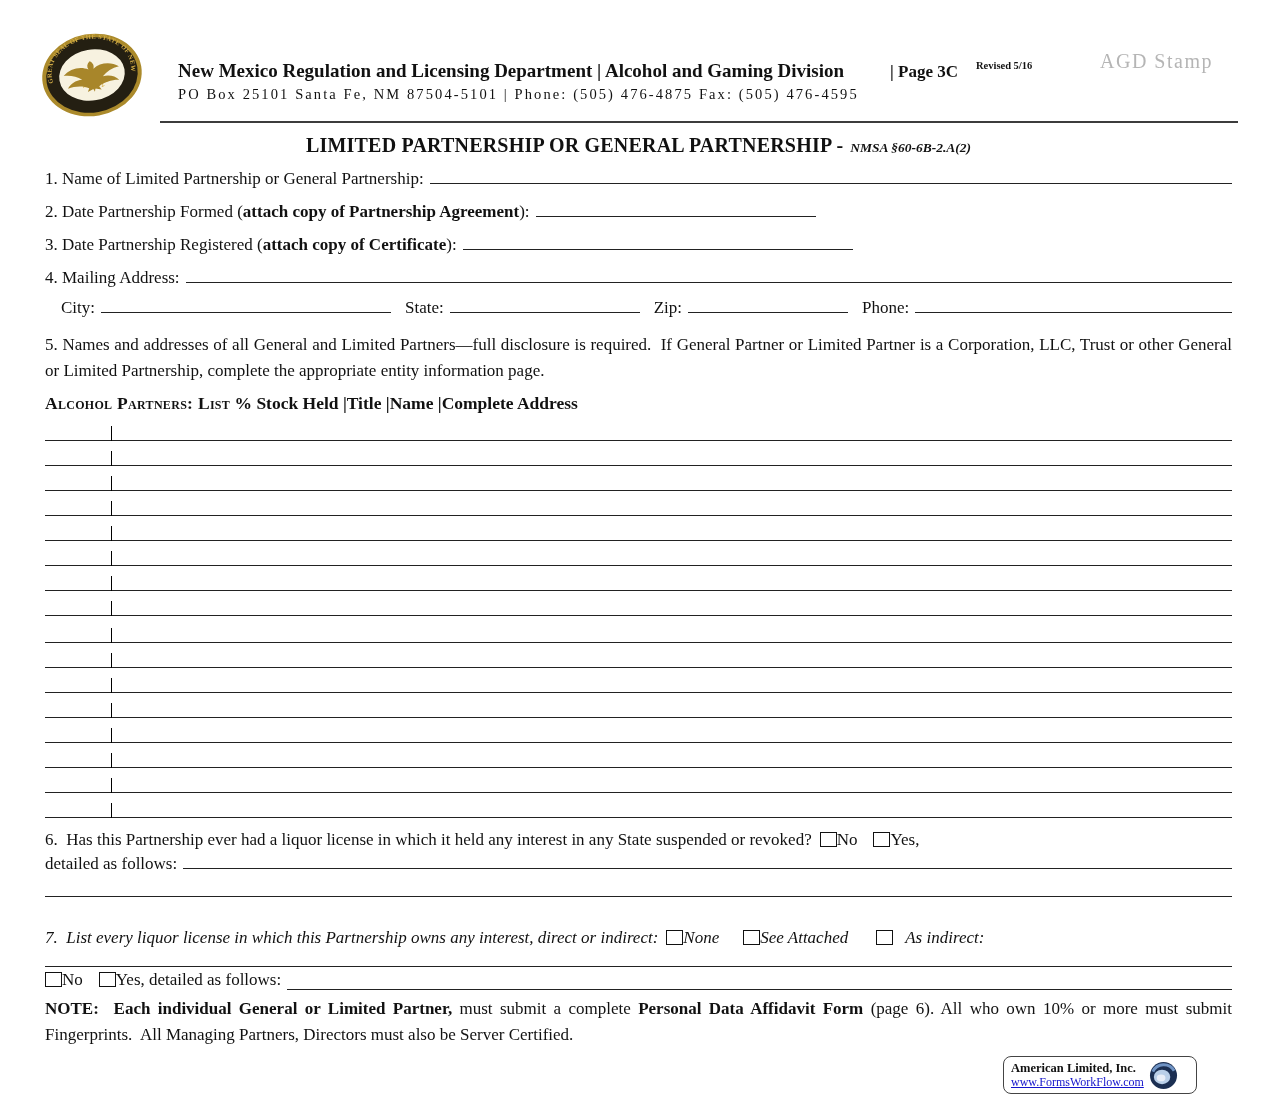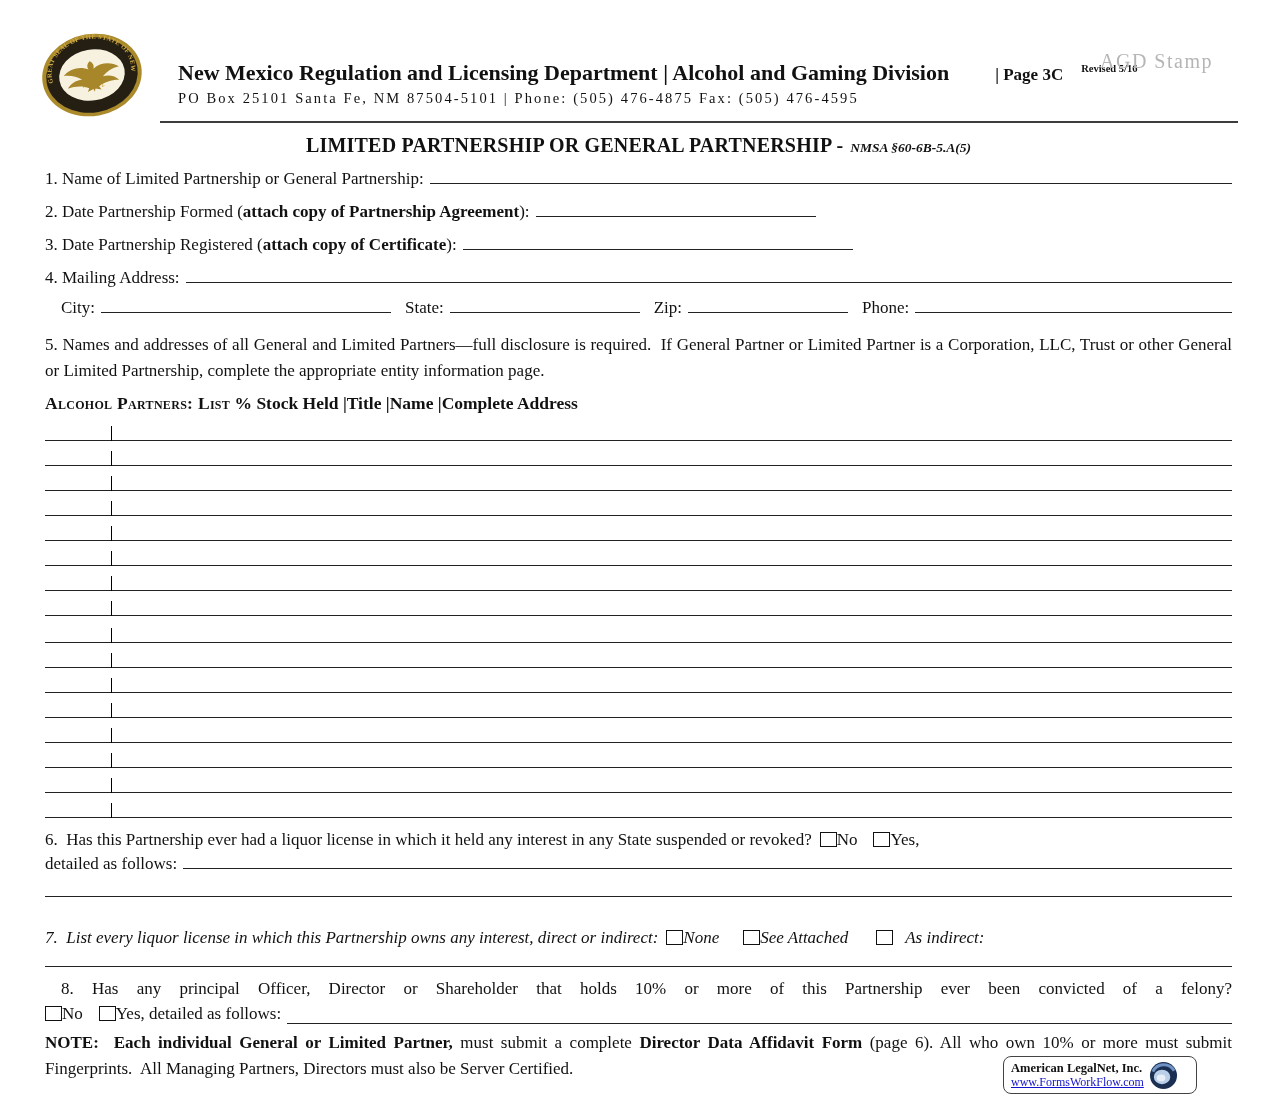--- a/index.html
+++ b/index.html
@@ -3,21 +3,21 @@
 <meta charset="utf-8">
 <style>
   html,body{margin:0;padding:0;background:#888;}
   .page{position:relative;width:1275px;height:1100px;background:#fff;
         font-family:"Liberation Serif",serif;color:#111;overflow:hidden;margin:0 auto;}
 
   
   .hdr-seal{position:absolute;left:40px;top:32px;width:104px;height:86px;}
   .hdr-seal svg{transform:rotate(-10deg);}
   .hdr-text{position:absolute;left:178px;top:60px;white-space:nowrap;}
-  .agency{font-weight:bold;font-size:22px;}
+  .agency{font-weight:bold;font-size:19px;}
   .pagelab{font-weight:bold;font-size:17px;margin-left:46px;}
   .revised{font-size:10.5px;font-weight:bold;vertical-align:8px;margin-left:18px;}
   .addr{font-size:14.5px;letter-spacing:2.1px;margin-top:4px;}
   .agd{position:absolute;left:1100px;top:50px;font-size:20px;letter-spacing:1.5px;
        color:var(--stamp-gray,#b5b5b5);}
   .hdr-rule{position:absolute;left:160px;right:37px;top:121px;border-top:2px solid #3c3c3c;}
 
   
   .content{position:absolute;left:45px;right:43px;top:134px;font-size:17px;}
   .title-row{text-align:center;height:24px;}
@@ -95,21 +95,21 @@
     </div>
     <div class="addr">PO Box 25101 Santa Fe, NM 87504-5101 | Phone: (505) 476-4875  Fax: (505) 476-4595</div>
   </div>
 
   <div class="agd">AGD Stamp</div>
   <div class="hdr-rule"></div>
 
   <div class="content">
 
     <div class="title-row">
-      <span class="title-main">LIMITED PARTNERSHIP OR GENERAL PARTNERSHIP -</span><span class="title-statute">NMSA §60-6B-5.A(5)</span>
+      <span class="title-main">LIMITED PARTNERSHIP OR GENERAL PARTNERSHIP -</span><span class="title-statute">NMSA §60-6B-2.A(2)</span>
     </div>
 
     <div class="field-row">
       <span class="lab">1. Name of Limited Partnership or General Partnership:</span>
       <span class="blank grow ml"></span>
     </div>
 
     <div class="field-row">
       <span class="lab"><span>2. Date Partnership Formed (</span><b>attach copy of Partnership Agreement</b><span>):</span></span>
       <span class="blank w280 ml"></span>
@@ -245,35 +245,34 @@
       <span class="lab">None</span>
       <span class="cb cgap24"></span>
       <span class="lab">See Attached</span>
       <span class="cb cgap28"></span>
       <span class="lab tgap12">As indirect:</span>
     </div>
     <div class="field-row mt4 h16">
       <span class="blank grow"></span>
     </div>
 
-    <div class="para mt8 fulljust">8. Has any principal Officer, Director or Shareholder that holds 10% or more of this Partnership ever been convicted of a felony?</div>
     <div class="q-row mt0">
       <span class="cb"></span>
       <span class="lab">No</span>
       <span class="cb cgap16"></span>
       <span class="lab">Yes, detailed as follows:</span>
       <span class="blank grow ml"></span>
     </div>
 
-    <div class="para mt6"><b>NOTE:  Each individual General or Limited Partner,</b><span> must submit a complete </span><b>Director Data Affidavit Form</b><span> (page 6). All who own 10% or more must submit Fingerprints.  All Managing Partners, Directors must also be Server Certified.</span></div>
+    <div class="para mt6"><b>NOTE:  Each individual General or Limited Partner,</b><span> must submit a complete </span><b>Personal Data Affidavit Form</b><span> (page 6). All who own 10% or more must submit Fingerprints.  All Managing Partners, Directors must also be Server Certified.</span></div>
   </div>
 
   <div class="alnbox">
     <div>
-      <div class="aln-co">American LegalNet, Inc.</div>
+      <div class="aln-co">American Limited, Inc.</div>
       <a class="aln-url">www.FormsWorkFlow.com</a>
     </div>
     <svg width="29" height="29" viewBox="0 0 30 30">
       <circle cx="15" cy="15" r="14" fill="#1b2f52"></circle>
       <ellipse cx="13.5" cy="16.5" rx="8.5" ry="7.5" fill="#b9cfe8"></ellipse>
       <path d="M4 11 A 12.5 12.5 0 0 1 26 10" stroke="#6f93c4" fill="none" stroke-width="3"></path>
       <ellipse cx="12.5" cy="17.5" rx="4.5" ry="3.5" fill="#e8eef7"></ellipse>
     </svg>
   </div>
 

